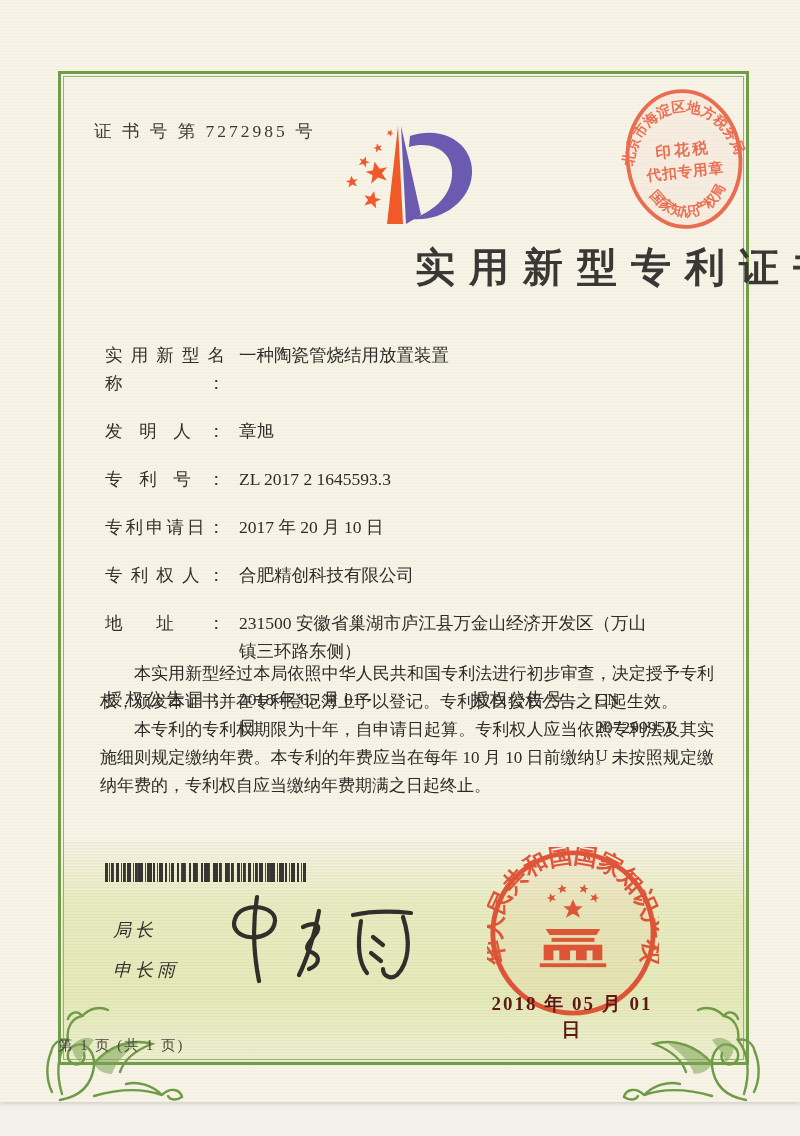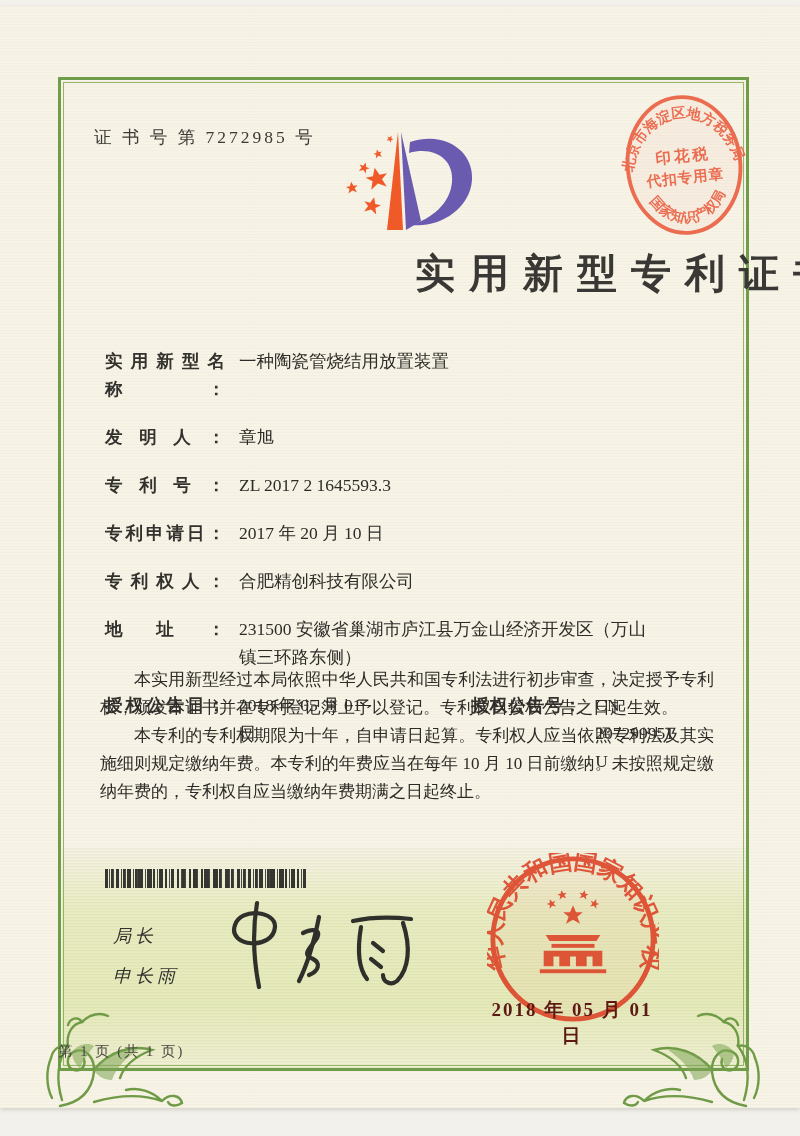--- a/index.html
+++ b/index.html
@@ -8,21 +8,20 @@
     position:relative; overflow:hidden;
     background:#f2f1ec;
     font-family:"Liberation Serif","DejaVu Serif",serif;
     color:#2e2c28;
   }
   .sheet {
     position:absolute; left:0; top:0; width:800px; height:1102px;
     background-color:#f7f3e7;
     background-image:repeating-linear-gradient(0deg, rgba(185,180,140,0.07) 0 1px, rgba(0,0,0,0) 1px 3px);
     box-shadow:0 2px 4px rgba(120,120,100,0.25);
-    margin-top:6px;
   }
   .wash {
     position:absolute; left:62px; top:842px; width:684px; height:220px;
     background:
       repeating-linear-gradient(0deg, rgba(150,170,80,0.10) 0 1px, rgba(0,0,0,0) 1px 3px),
       linear-gradient(180deg, rgba(224,231,170,0) 0%, rgba(222,230,166,0.55) 28%, rgba(218,228,158,0.6) 72%, rgba(224,231,170,0.3) 100%);
   }
   .frame {
     position:absolute; left:58px; top:71px; width:691px; height:994px;
     border:3px solid #6f9d4a;
@@ -39,21 +38,21 @@
   .stamp { position:absolute; left:618px; top:80px; transform:rotate(-6deg); }
   .title {
     position:absolute; left:58px; top:240px; width:789px;
     text-align:right; font-size:40px; font-weight:600; color:#3a3834;
     letter-spacing:14px; padding-left:14px;
   }
   .fields { position:absolute; left:105px; top:341px; width:580px; font-size:17.5px; }
   .frow { margin-bottom:20px; line-height:28px; display:flex; align-items:flex-start; }
   .f-label {
     display:inline-block; width:120px; flex:0 0 120px;
-    text-align:justify; text-align-last:justify; color:#33312d;font-weight:bold;
+    text-align:justify; text-align-last:justify; color:#33312d;
   }
   .f-value { display:inline-block; padding-left:14px; color:#2e2c28; }
   .f-value.addr { max-width:424px; }
   .grant-row { display:flex; }
   .grant-right { margin-left:108px; display:flex; }
   .grant-right .f-label { width:110px; flex:0 0 110px; }
   .body-text { position:absolute; left:100px; top:660px; width:614px; }
   .body-text p {
     font-size:17px; line-height:28px; text-align:justify; text-indent:2em; color:#2d2b27;
   }

